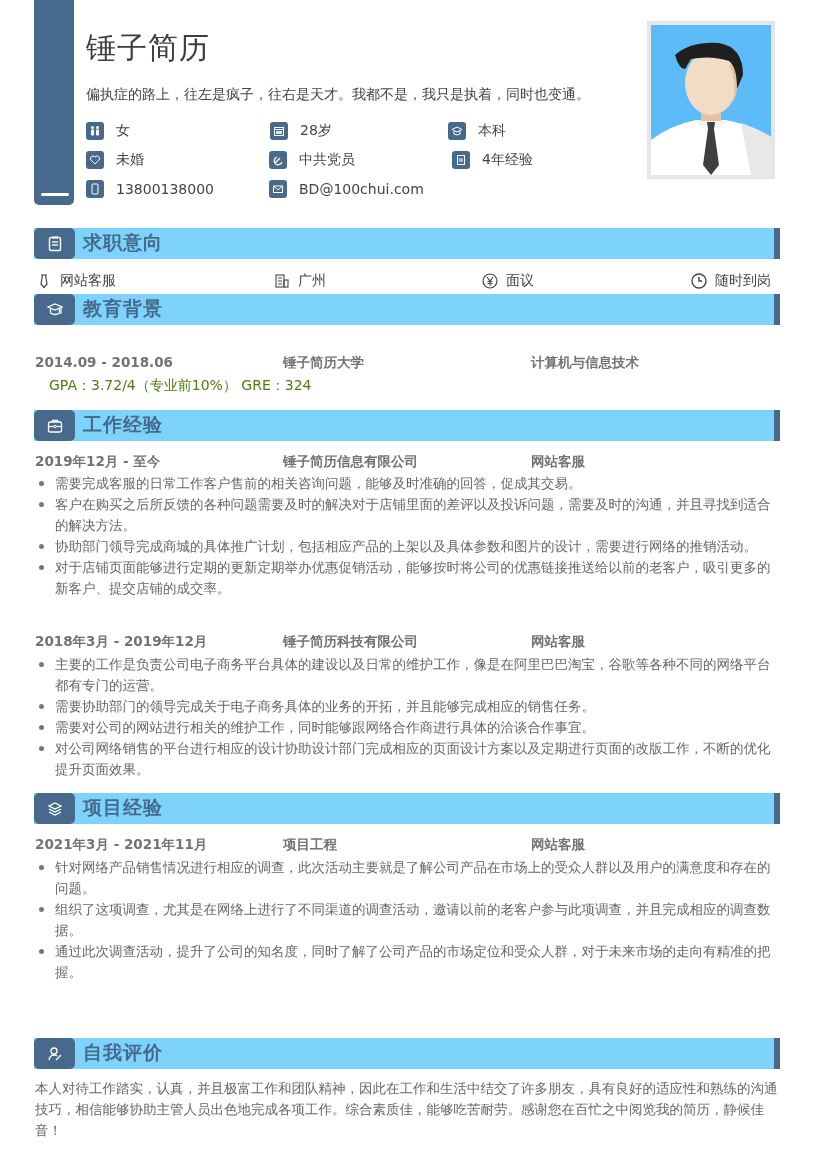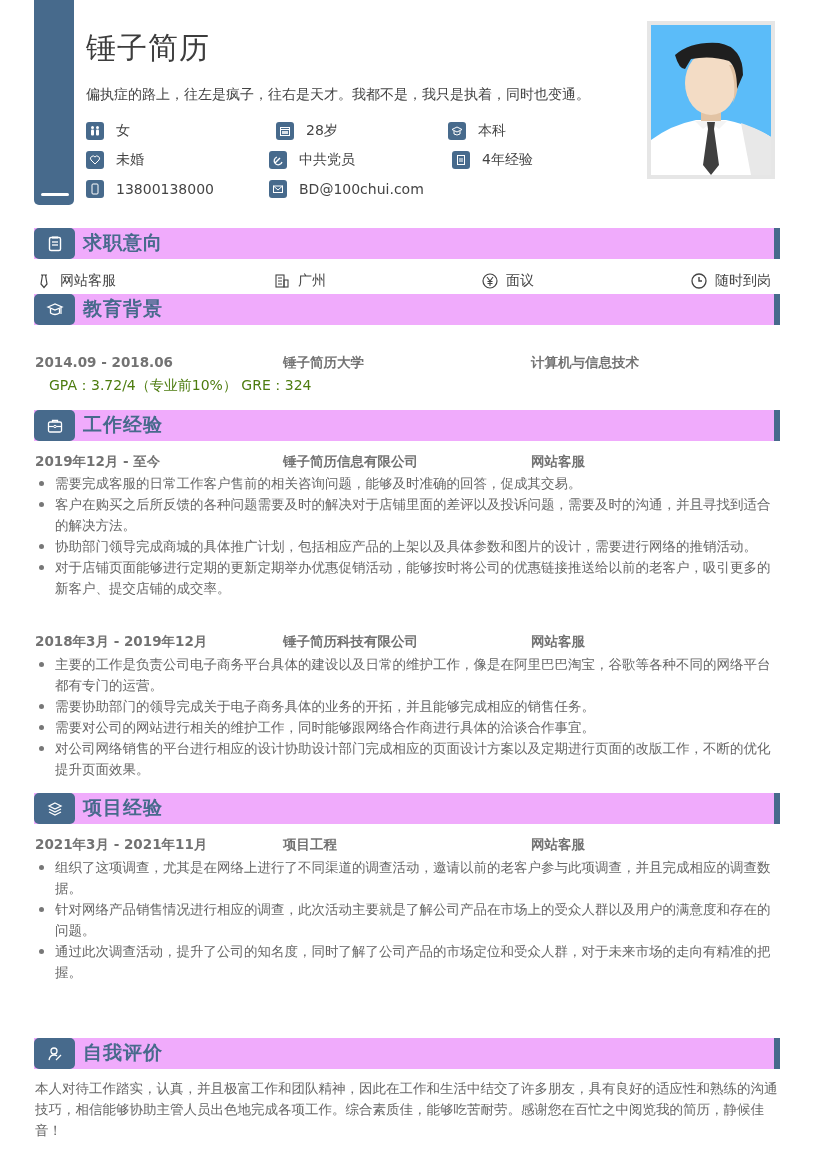--- a/index.html
+++ b/index.html
@@ -13,21 +13,21 @@
   .motto { position: absolute; left: 86px; top: 86px; font-size: 14px; color: #444; }
   .info-grid { position: absolute; left: 86px; top: 120px; width: 530px; }
   .info-item { position: absolute; display: flex; align-items: center; font-size: 14px; color: #444; height: 22px; }
   .info-icon { width: 18px; height: 18px; border-radius: 3px; background: #476a8c; margin-right: 12px; display: flex; align-items: center; justify-content: center; }
   .info-icon svg { width: 12px; height: 12px; }
 
   .photo { position: absolute; left: 647px; top: 21px; width: 128px; height: 158px; background: #e6e6e6; padding: 4px; }
   .photo-inner { width: 120px; height: 150px; background: #5bbcf9; position: relative; overflow: hidden; }
 
   
-  .section-head { position: absolute; left: 34px; width: 746px; height: 31px; background: #f0abfc; }
+  .section-head { position: absolute; left: 34px; width: 746px; height: 31px; background: #7dd3fc; }
   .section-head .right-bar { position: absolute; right: 0; top: 0; width: 6px; height: 31px; background: #476a8c; }
   .section-head .icon-box { position: absolute; left: 0; top: 0; width: 41px; height: 31px; background: #476a8c; border-radius: 5px; display: flex; align-items: center; justify-content: center; }
   .section-head .icon-box svg { width: 18px; height: 18px; }
   .section-head .title { position: absolute; left: 49px; top: 2px; font-size: 19px; font-weight: bold; color: #476a8c; letter-spacing: 1px; }
 
   .intent-row { position: absolute; top: 272px; left: 36px; width: 740px; height: 22px; font-size: 14px; color: #444; }
   .intent-item { position: absolute; display: flex; align-items: center; }
   .intent-item svg { width: 16px; height: 16px; margin-right: 8px; }
 
   .row3 { position: absolute; left: 35px; width: 745px; font-size: 13.5px; font-weight: bold; color: #737373; height: 20px; }
@@ -58,21 +58,21 @@
     <span class="info-icon">
         <svg viewBox="0 0 12 12">
           <circle cx="3.5" cy="2.5" r="1.5" fill="#fff"></circle>
           <circle cx="8.5" cy="2.5" r="1.5" fill="#fff"></circle>
           <rect x="2" y="4.5" width="3" height="6" rx="1" fill="#fff"></rect>
           <rect x="7" y="4.5" width="3" height="6" rx="1" fill="#fff"></rect>
         </svg>
       </span>
     <span>女</span>
   </div>
-  <div class="info-item" style="left:190px;top:0;">
+  <div class="info-item" style="left:184px;top:0;">
     <span class="info-icon">
         <svg viewBox="0 0 12 12">
           <rect x="1.5" y="2.5" width="9" height="8" fill="none" stroke="#fff" stroke-width="1"></rect>
           <line x1="1.5" y1="4.5" x2="10.5" y2="4.5" stroke="#fff"></line>
           <rect x="3" y="6" width="6" height="3" fill="#fff" opacity="0.8"></rect>
         </svg>
       </span>
     <span>28岁</span>
   </div>
   <div class="info-item" style="left:362px;top:0;">
@@ -256,22 +256,22 @@
     </div>
   <div class="title">项目经验</div>
   <div class="right-bar"></div>
 </div>
 <div class="row3" style="top:836px;">
   <span class="c1">2021年3月 - 2021年11月</span>
   <span class="c2">项目工程</span>
   <span class="c3">网站客服</span>
 </div>
 <ul class="bullets" style="top:857px;">
+  <li>针对网络产品销售情况进行相应的调查，此次活动主要就是了解公司产品在市场上的受众人群以及用户的满意度和存在的问题。</li>
   <li>组织了这项调查，尤其是在网络上进行了不同渠道的调查活动，邀请以前的老客户参与此项调查，并且完成相应的调查数据。</li>
-  <li>针对网络产品销售情况进行相应的调查，此次活动主要就是了解公司产品在市场上的受众人群以及用户的满意度和存在的问题。</li>
   <li>通过此次调查活动，提升了公司的知名度，同时了解了公司产品的市场定位和受众人群，对于未来市场的走向有精准的把握。</li>
 </ul>
 
 <div class="section-head" style="top:1038px;">
   <div class="icon-box">
       <svg viewBox="0 0 18 18">
         <circle cx="8" cy="6" r="3" fill="none" stroke="#fff" stroke-width="1.3"></circle>
         <path d="M3 15 Q4 10 8 10 Q10 10 11 11" fill="none" stroke="#fff" stroke-width="1.3"></path>
         <path d="M10 15 L15 10" stroke="#fff" stroke-width="1.3"></path>
       </svg>

